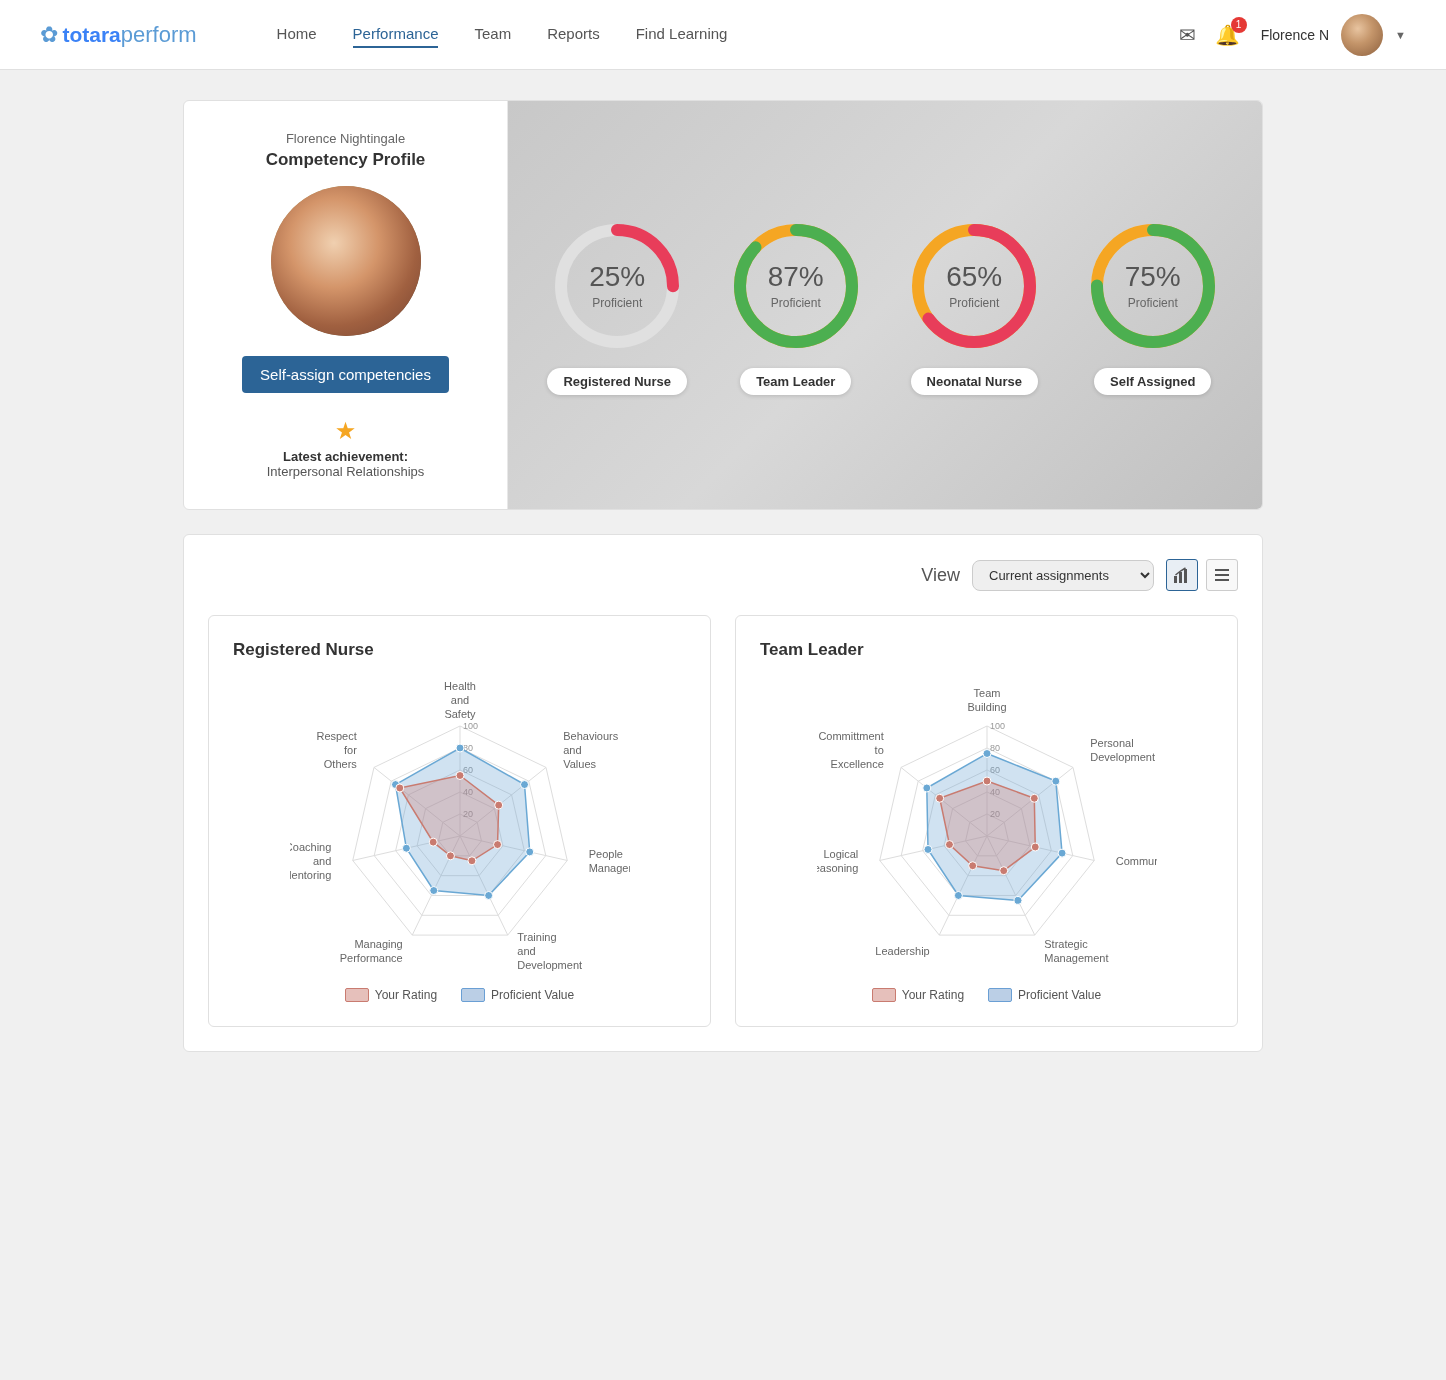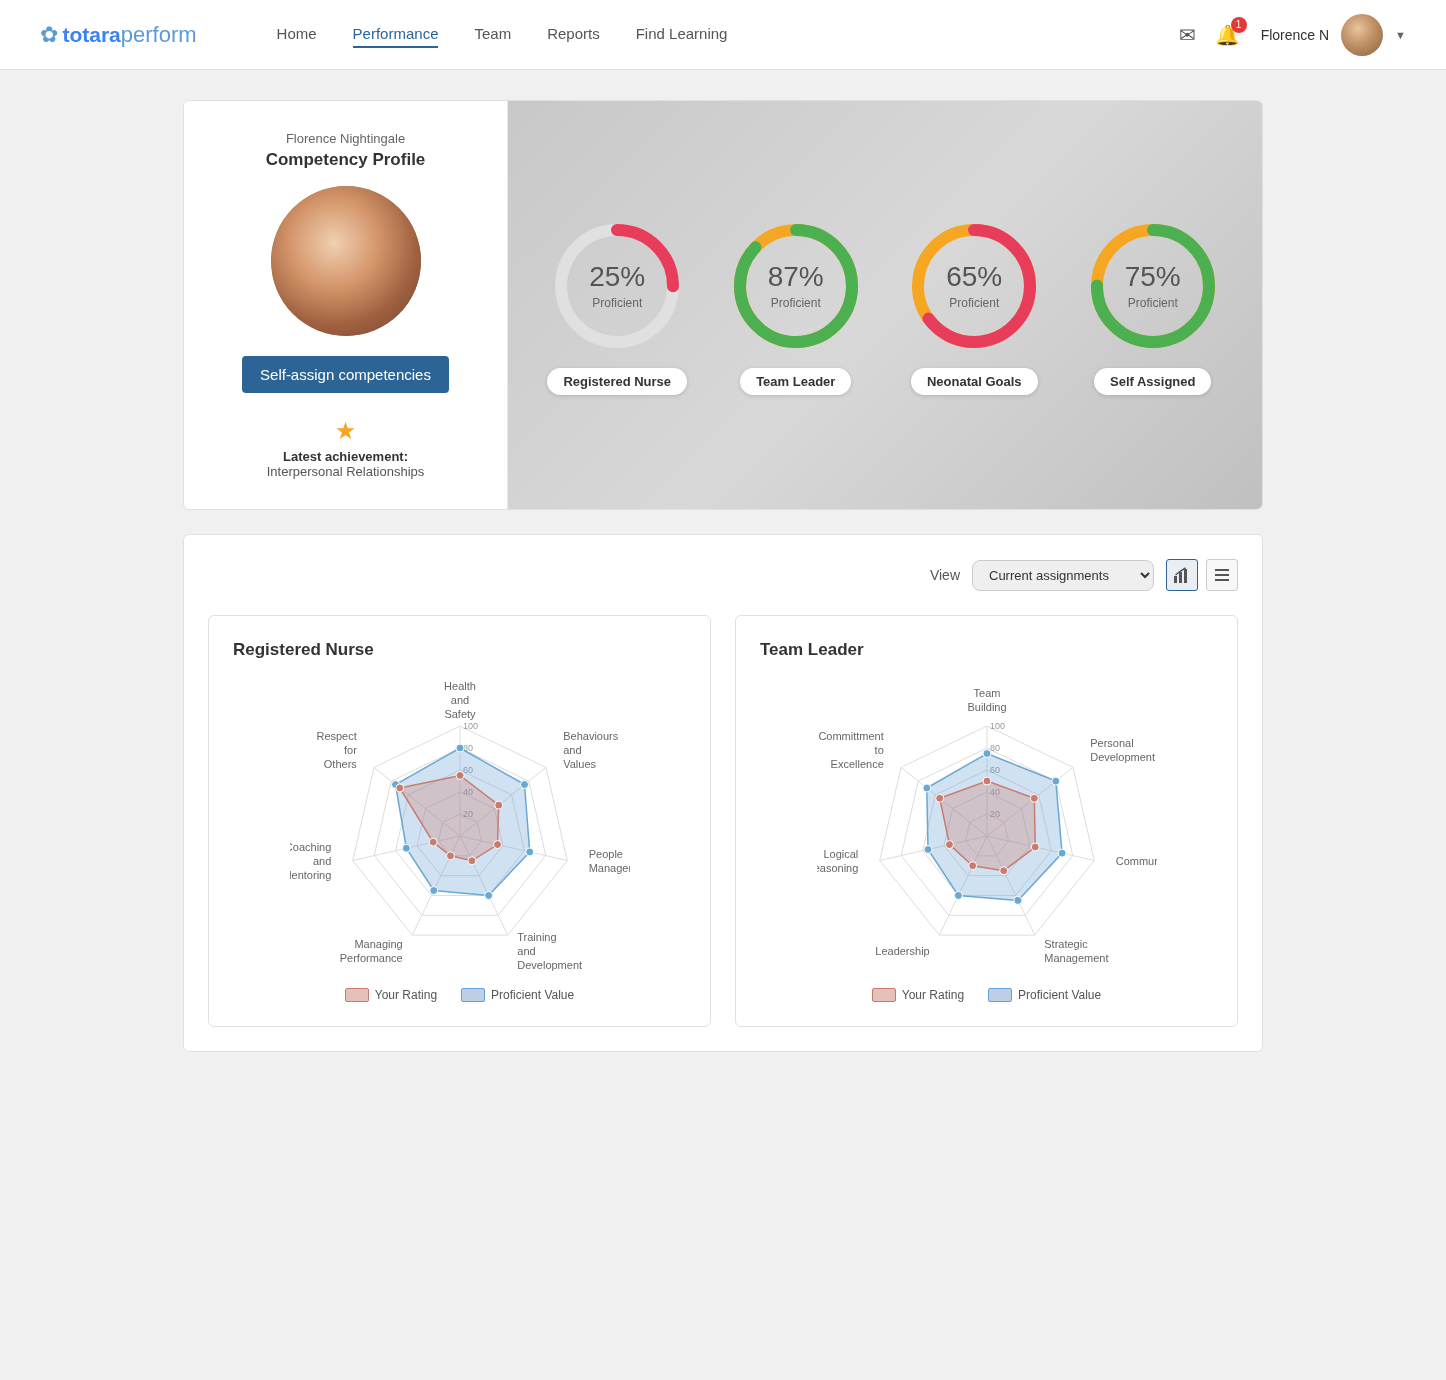--- a/index.html
+++ b/index.html
@@ -50,21 +50,21 @@
     .donut-item { text-align: center; }
     .donut-wrapper { position: relative; width: 140px; height: 140px; margin: 0 auto 12px; }
     .donut-label { background: #fff; border-radius: 30px; padding: 6px 16px; font-size: 13px; font-weight: 600; color: #333; display: inline-block; box-shadow: 0 1px 4px rgba(0,0,0,0.15); }
     .donut-center { position: absolute; top: 50%; left: 50%; transform: translate(-50%, -50%); text-align: center; }
     .donut-percent { font-size: 28px; font-weight: 300; color: #555; display: block; }
     .donut-text { font-size: 12px; color: #666; }
 
     
     .bottom-section { background: #fff; border-radius: 6px; border: 1px solid #e0e0e0; padding: 24px; }
     .view-row { display: flex; align-items: center; justify-content: flex-end; gap: 12px; margin-bottom: 24px; }
-    .view-label { font-size: 14px; color: #555; }
+    .view-label { font-size: 18px; color: #555; }
     .view-select { padding: 6px 28px 6px 12px; border: 1px solid #ccc; border-radius: 8px; font-size: 13px; appearance: auto; color: #333; cursor: pointer; }
     .view-icons { display: flex; gap: 8px; }
     .view-icon-btn { width: 32px; height: 32px; border: 1px solid #ccc; border-radius: 3px; background: #f8f8f8; cursor: pointer; display: flex; align-items: center; justify-content: center; font-size: 16px; color: #555; }
     .view-icon-btn.active { background: #e8eef4; border-color: #2c6496; }
 
     
     .radar-grid { display: grid; grid-template-columns: 1fr 1fr; gap: 24px; }
     .radar-card { border: 1px solid #e0e0e0; border-radius: 6px; padding: 24px; }
     .radar-title { font-size: 17px; font-weight: 700; color: #333; margin-bottom: 16px; }
     .radar-svg-wrap { display: flex; justify-content: center; }
@@ -161,21 +161,21 @@
       <circle cx="70" cy="70" r="56" fill="none" stroke="#e0e0e0" stroke-width="12"></circle>
       <circle cx="70" cy="70" r="56" fill="none" stroke="#f5a623" stroke-width="12" stroke-dasharray="351.85837720205683" stroke-dashoffset="0" stroke-linecap="round" transform="rotate(-90 70 70)"></circle>
       <circle cx="70" cy="70" r="56" fill="none" stroke="#e83d5a" stroke-width="12" stroke-dasharray="228.70794518133695 123.15043202071988" stroke-linecap="round" transform="rotate(-90 70 70)"></circle>
 
       </svg>
       <div class="donut-center">
         <span class="donut-percent">65%</span>
         <span class="donut-text">Proficient</span>
       </div>
     </div>
-    <div class="donut-label">Neonatal Goals</div>
+    <div class="donut-label">Neonatal Nurse</div>
   </div>
         <div class="donut-item">
     <div class="donut-wrapper">
       <svg width="140" height="140" viewBox="0 0 140 140">
 
       <circle cx="70" cy="70" r="56" fill="none" stroke="#e0e0e0" stroke-width="12"></circle>
       <circle cx="70" cy="70" r="56" fill="none" stroke="#f5a623" stroke-width="12" stroke-dasharray="351.85837720205683" stroke-dashoffset="0" stroke-linecap="round" transform="rotate(-90 70 70)"></circle>
       <circle cx="70" cy="70" r="56" fill="none" stroke="#4caf50" stroke-width="12" stroke-dasharray="263.89378290154264 87.9645943005142" stroke-linecap="round" transform="rotate(-90 70 70)"></circle>
 
       </svg>

